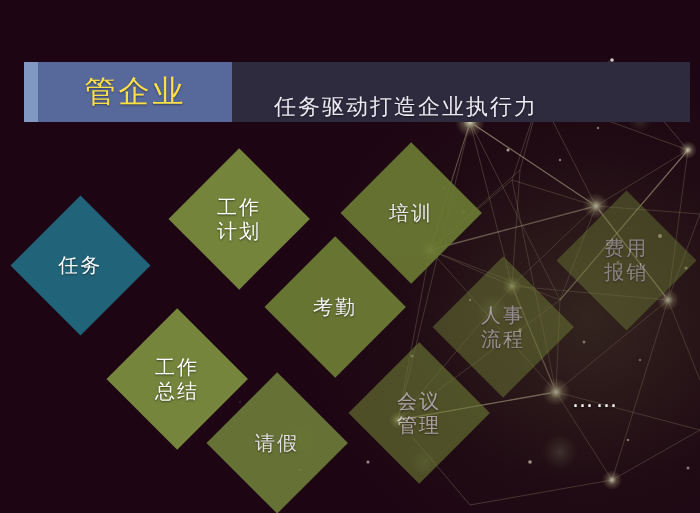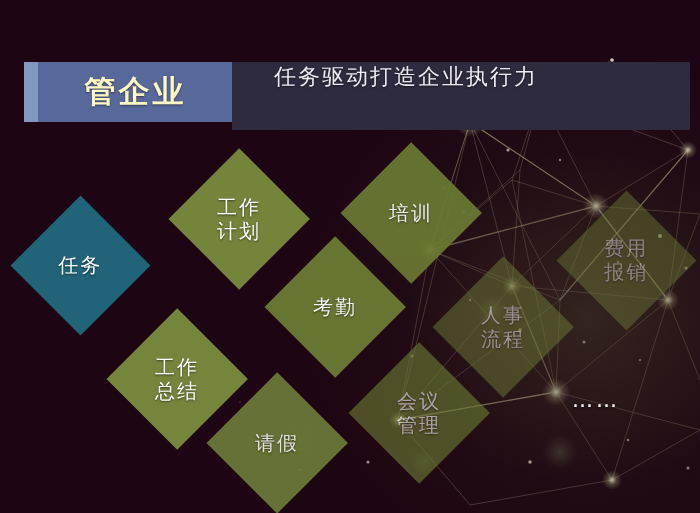--- a/index.html
+++ b/index.html
@@ -24,26 +24,26 @@
     background:linear-gradient(to right,#1d0513 0%,#1d0513 42%,rgba(29,5,19,.86) 68%,rgba(29,5,19,0) 100%);
   }
 
   
   .header{position:absolute;left:24px;top:62px;height:60px;display:flex;align-items:stretch;}
   .header-accent{width:14px;background:#8098c2;}
   .header-brand{
     width:195px;background:#57689a;display:flex;align-items:center;justify-content:center;
   }
   .header-brand-text{
-    color:#fef9c3;font-size:31px;letter-spacing:3px;font-weight:700;
+    color:#fde047;font-size:31px;letter-spacing:3px;font-weight:400;
     text-shadow:0 1px 2px rgba(0,0,0,.45);
   }
   .header-sub{
-    position:absolute;left:232px;top:62px;width:458px;height:68px;
-    background:#2f2b3e;display:flex;align-items:flex-start;
+    position:absolute;left:232px;top:62px;width:458px;height:60px;
+    background:#2f2b3e;display:flex;align-items:flex-end;
   }
   .header-sub-text{
     color:#eceaf3;font-size:22px;letter-spacing:2px;padding-left:42px;
     text-shadow:0 1px 2px rgba(0,0,0,.5);
   }
 
   
   .diamond{
     position:absolute;
     display:flex;align-items:center;justify-content:center;

